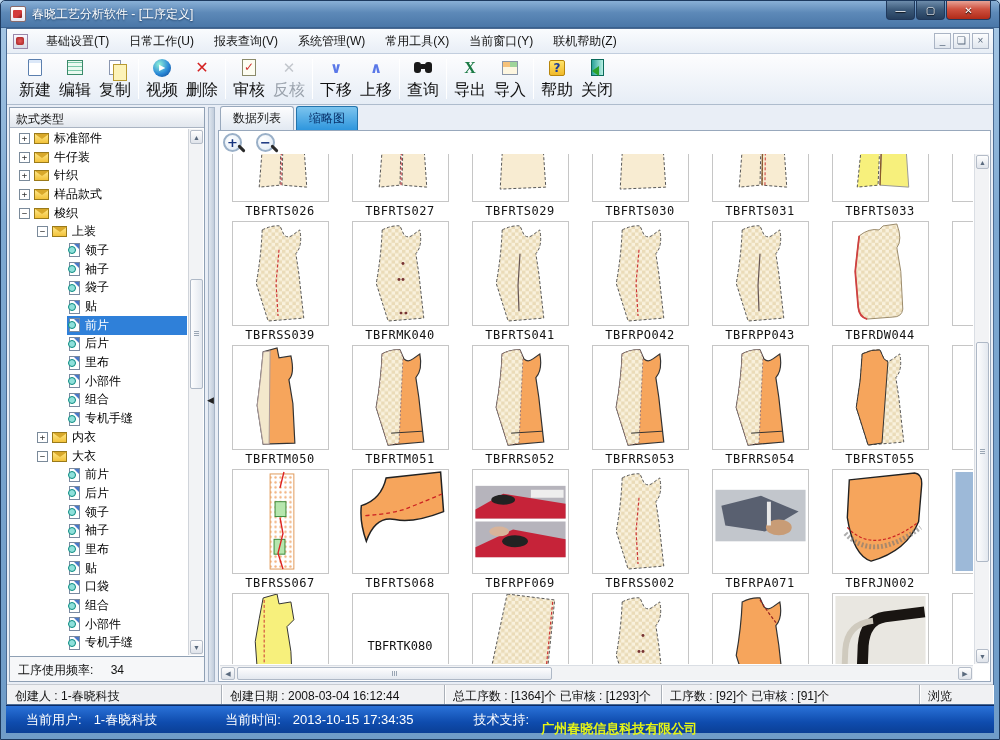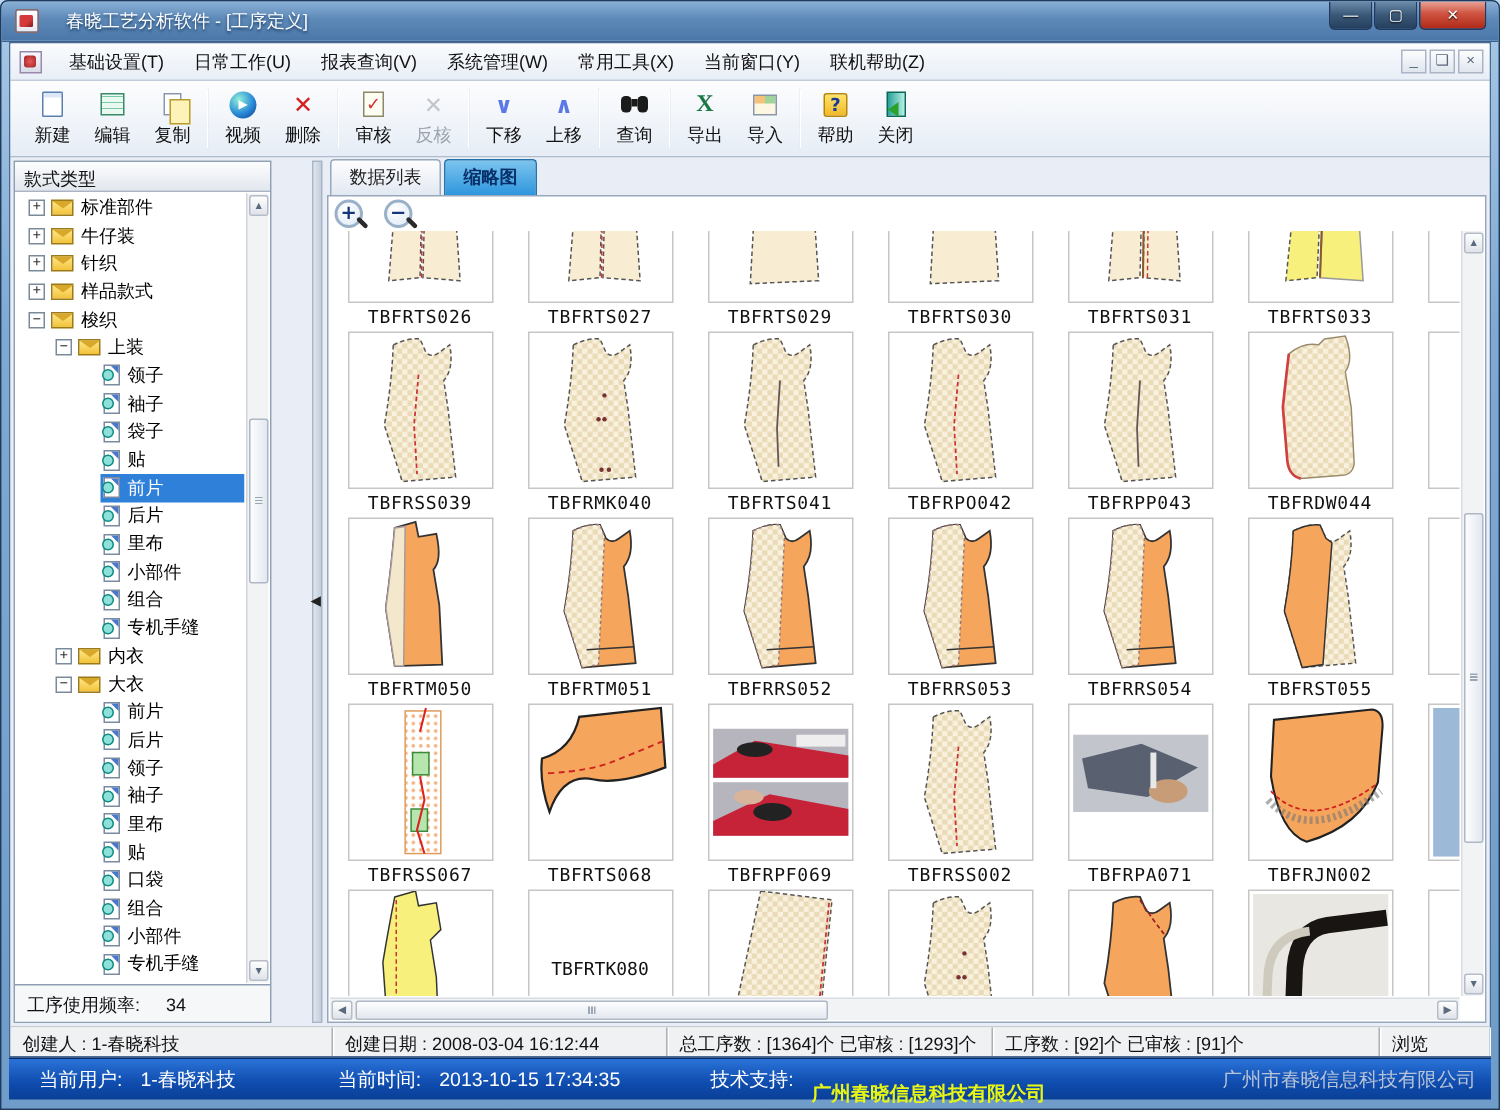--- a/index.html
+++ b/index.html
@@ -10,21 +10,21 @@
   
   .frame { position:absolute; inset:0; border:1px solid #1d3a5f; border-radius:5px 5px 0 0;
            background:linear-gradient(#a9c9e6,#7ea9d2 30%,#6f9cc8); }
   .titlebar { position:absolute; left:0; right:0; top:0; height:27px; display:flex; align-items:center;
               background:linear-gradient(#89b0d6,#5d89b8 45%,#4a77a8); border-radius:5px 5px 0 0;
               border-bottom:1px solid #3a618e; }
   .app-icon16 { width:16px; height:16px; margin:0 6px 0 9px; background:linear-gradient(#fff,#e8e8f2);
                 border:1px solid #8a6a6a; border-radius:2px; position:relative; }
   .app-icon16::after { content:''; position:absolute; left:2px; top:3px; width:9px; height:8px;
                 background:linear-gradient(135deg,#d43a3a 60%,#7a1a1a); border-radius:1px; }
-  .title-text { color:#fff; text-shadow:0 1px 2px #1a3a60; font-size:12px;margin-left:12px; }
+  .title-text { color:#fff; text-shadow:0 1px 2px #1a3a60; font-size:12px; }
   .winbtns { position:absolute; right:8px; top:0; display:flex; }
   .wbtn { width:29px; height:19px; border:1px solid #20395c; border-top:none; display:flex; align-items:center;
           justify-content:center; color:#fff; font-size:10px; background:linear-gradient(#6d8cab,#3a5878 50%,#253f5e);
           border-radius:0 0 4px 4px; margin-left:1px; text-shadow:0 1px 1px #000; }
   .wbtn.close { width:45px; background:linear-gradient(#e8a396,#cf5240 45%,#b02a18); font-weight:bold; }
 
   
   .client { position:absolute; left:5px; right:5px; top:27px; bottom:34px;
             background:#e9eef6; border:1px solid #4a6a92; }
   .menubar { position:absolute; left:0; right:0; top:0; height:25px; background:linear-gradient(#fafcfe,#e8eef6);
@@ -36,21 +36,21 @@
   .menu-item { padding:4px 10px; color:#111; cursor:default; }
   .mdibtns { position:absolute; right:4px; top:4px; display:flex; gap:2px; }
   .mdib { width:17px; height:16px; border:1px solid #aab4c4; background:linear-gradient(#fcfdfe,#e0e6ee);
           color:#5a6a7e; font-size:10px; line-height:14px; text-align:center; }
 
   
   .toolbar { position:absolute; left:0; right:0; top:25px; height:51px; background:linear-gradient(#fdfdfe,#e6edf6);
              border-bottom:1px solid #aebccd; display:flex; align-items:center; padding-left:8px; }
   .tbtn { width:40px; height:46px; display:flex; flex-direction:column; align-items:center; justify-content:center;
           gap:2px; color:#111; border:1px solid transparent; border-radius:2px; }
-  .tbtn .cap { font-size:12px; }
+  .tbtn .cap { font-size:16px; }
   .tbtn.disabled { color:#9aa2ac; }
   .tsep { width:1px; height:40px; background:#b8c4d2; border-right:1px solid #fff; margin:0 3px; }
   .tbi { height:20px; display:flex; align-items:center; justify-content:center; }
   .ic-new { width:14px; height:17px; background:#fff; border:1px solid #5b7fae; border-radius:1px;
             box-shadow:inset 0 3px 0 #dce8f8; }
   .ic-edit { width:16px; height:15px; border:1px solid #3a8a6a; background:
             repeating-linear-gradient(0deg,#eafaf0 0 3px,#7ac8a8 3px 4px),#eafaf0; }
   .ic-copy { width:12px; height:15px; background:#fff; border:1px solid #8a96b0; position:relative; }
   .ic-copy::after { content:''; position:absolute; left:3px; top:3px; width:12px; height:15px;
             background:#fdf3b8; border:1px solid #b99a30; }
@@ -70,21 +70,21 @@
             border-radius:2px; color:#1a3a9a; font:bold 12px/15px "DejaVu Sans",sans-serif; text-align:center; }
   .ic-door { width:13px; height:17px; background:linear-gradient(90deg,#2aa198,#b8f0e4); border:1px solid #0a6a5a;
             position:relative; }
   .ic-door::after { content:''; position:absolute; left:-5px; top:6px; border:5px solid transparent;
             border-right:7px solid #2aa12a; }
 
   
   .workspace { position:absolute; left:0; right:0; top:76px; bottom:20px; background:#e9eef6; }
 
   
-  .leftpanel { position:absolute; left:2px; top:2px; width:172px; bottom:2px; background:#fff;
+  .leftpanel { position:absolute; left:2px; top:2px; width:196px; bottom:2px; background:#fff;
                border:1px solid #8fa0b4; }
   .lp-header { height:20px; background:linear-gradient(#fcfdfe,#e2e7ee); border-bottom:1px solid #aab4c2;
                padding:3px 6px; color:#111; }
   .tree { position:absolute; left:1px; right:17px; top:21px; bottom:26px; overflow:hidden; background:#fff; }
   .trow { height:18.7px; display:flex; align-items:center; white-space:nowrap; }
   .trow .sel { background:#2f80d9; color:#fff; padding:1px 6px 1px 2px; display:flex; align-items:center; flex:1; }
   .trow .nosel { padding:1px 6px 1px 2px; display:flex; align-items:center; flex:1; }
   .pbox { width:11px; height:11px; border:1px solid #7a8a9a; background:#fff; margin-right:4px; flex:none;
           font:9px/9px "DejaVu Sans Mono",monospace; text-align:center; color:#333; }
   .env { width:15px; height:11px; background:linear-gradient(#ffe88a,#f2c23a); border:1px solid #9a7a1a;
@@ -112,21 +112,21 @@
   
   .splitter { position:absolute; left:198px; top:2px; bottom:2px; width:13px; }
   .split-grip { position:absolute; left:3px; top:0; bottom:0; width:7px; background:linear-gradient(90deg,#dfe6ef,#c2cddc); border:1px solid #a8b6c8; }
   .split-arrow { position:absolute; left:2px; top:288px; color:#222; font-size:9px; }
 
   
   .mainpanel { position:absolute; left:211px; right:2px; top:2px; bottom:2px; }
   .tabs { height:23px; display:flex; align-items:flex-end; padding-left:2px; gap:2px; }
   .tab { padding:3px 12px 3px; border:1px solid #98a8bc; border-bottom:none; border-radius:3px 3px 0 0;
          background:linear-gradient(#fdfdfe,#e2e9f2); color:#222; }
-  .tab.active { background:linear-gradient(#7cc4ee,#2e96dd); border-color:#2374ac; color:#07306a;font-weight:bold; }
+  .tab.active { background:linear-gradient(#7cc4ee,#2e96dd); border-color:#2374ac; color:#07306a; }
   .content { position:absolute; left:0; right:0; top:23px; bottom:0; background:#fff; border:1px solid #98a8bc; }
   .zoomtools { position:absolute; left:4px; top:2px; height:24px; display:flex; gap:10px; z-index:5; }
   .lens { width:23px; height:23px; position:relative; }
   .lens .glass { width:19px; height:19px; border-radius:50%; border:2px solid #9ab0c8;
          background:radial-gradient(circle at 35% 30%,#fff,#dce8f4); color:#16347e; font:bold 13px/16px "DejaVu Sans",sans-serif;
          text-align:center; }
   .lens::after { content:''; position:absolute; left:14px; top:14px; width:9px; height:3px; background:#2a2a2a;
          transform:rotate(45deg); border-radius:2px; }
 
   .gridview { position:absolute; left:1px; right:17px; top:23px; bottom:17px; overflow:hidden; }
@@ -1276,15 +1276,14 @@
       </div>
   </div>
 
   <div class="bottombar">
     <span class="bb-label">当前用户:</span>
     <span class="bb-val">1-春晓科技</span>
     <span class="bb-label" style="margin-left:68px">当前时间:</span>
     <span class="bb-val">2013-10-15 17:34:35</span>
     <span class="bb-label" style="margin-left:60px">技术支持:</span>
     <span class="bb-support">广州春晓信息科技有限公司</span>
-    <span class="bb-right">广州市春晓信息科技有限公司</span>
   </div>
 </div>
 
 </body></html>

